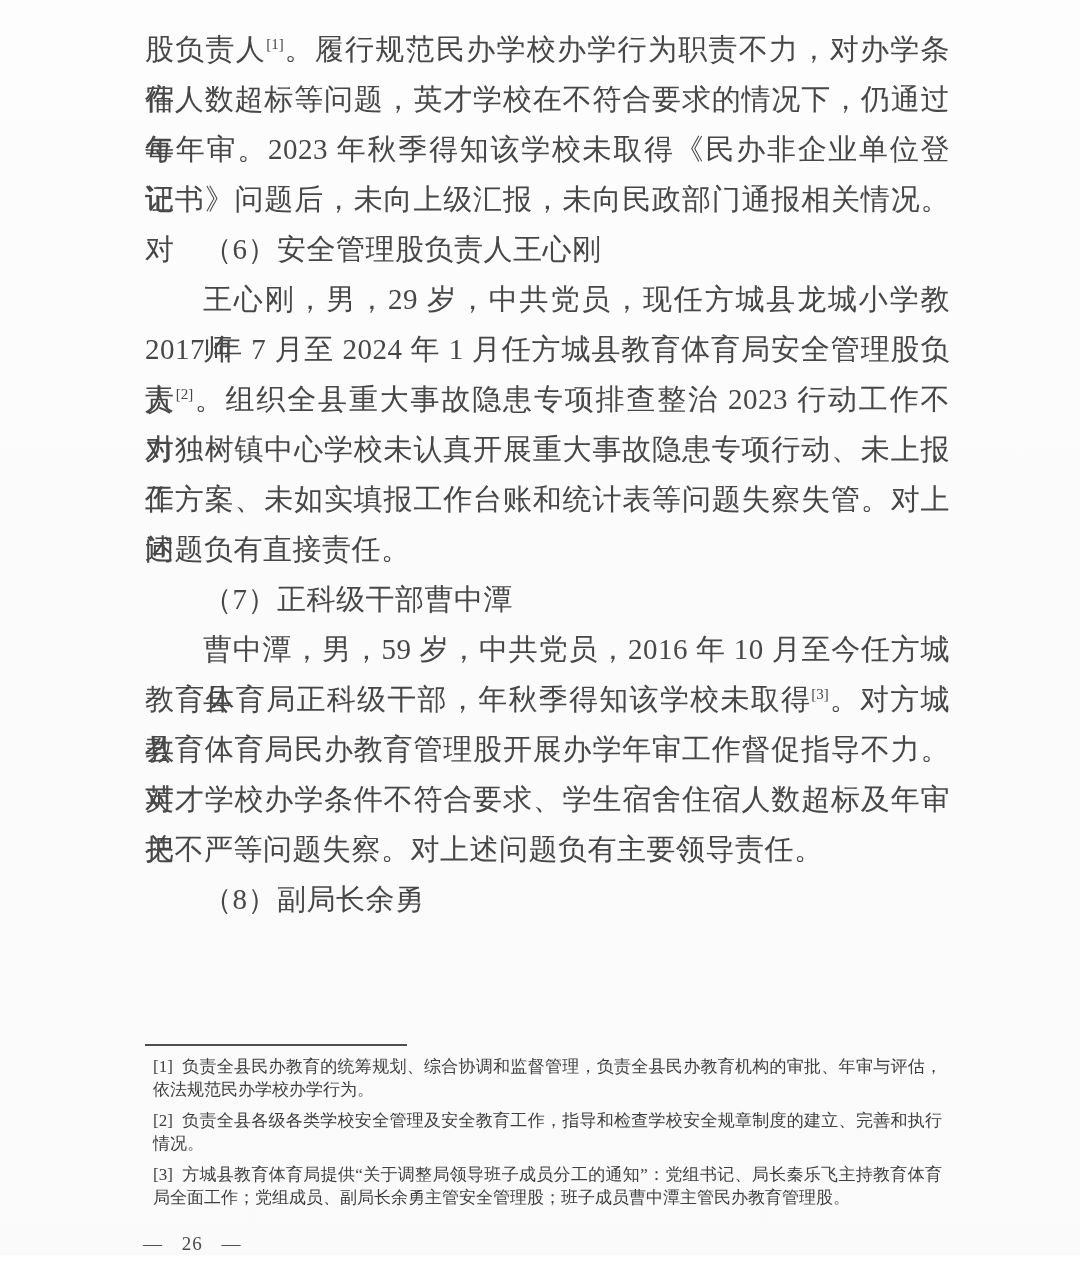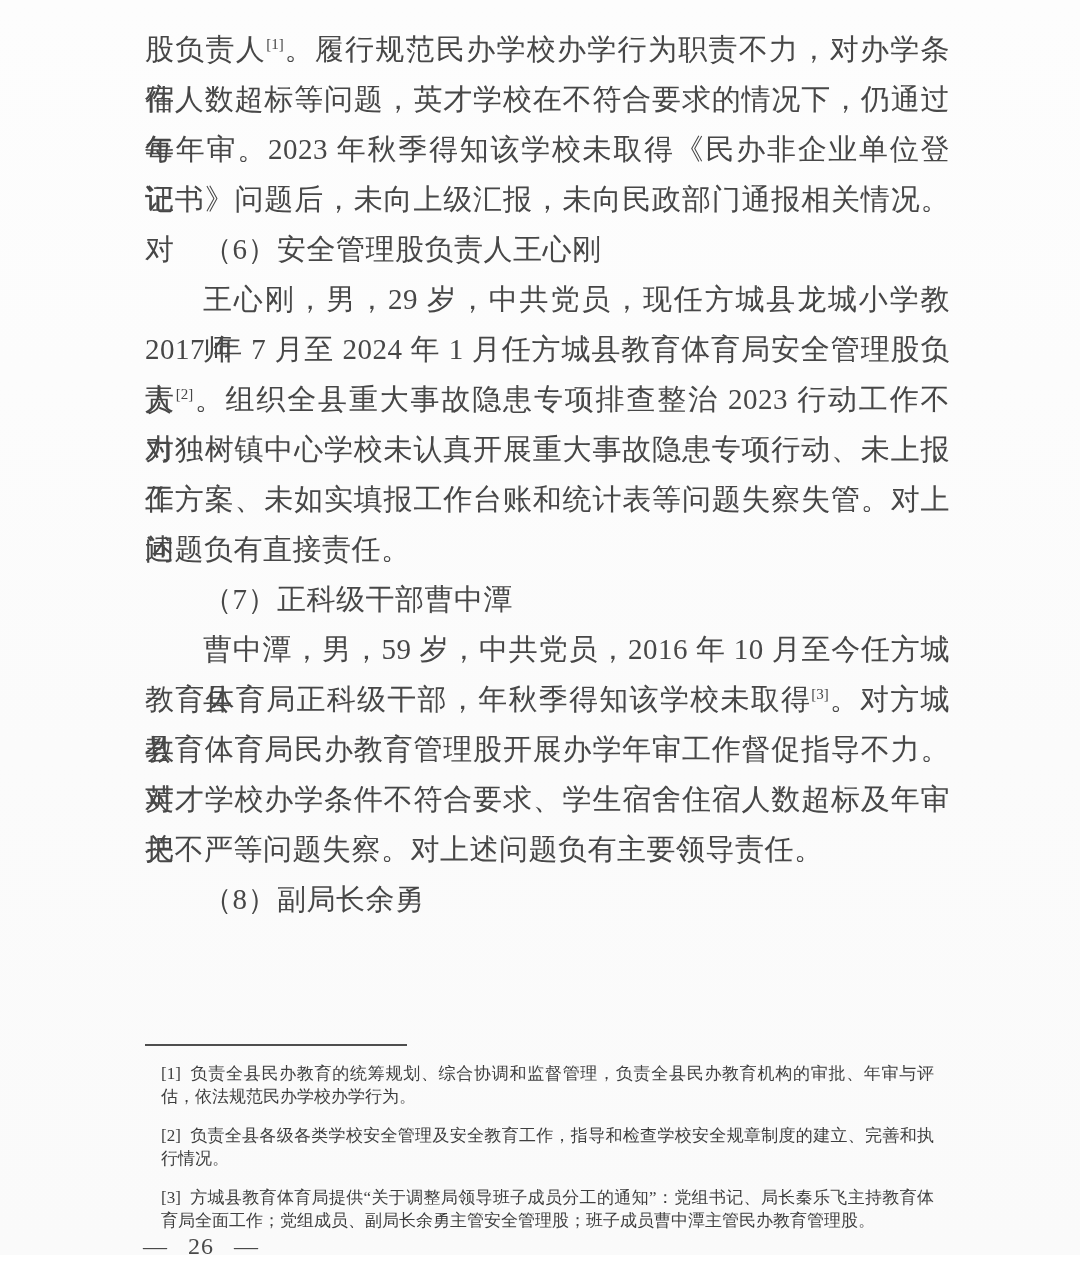--- a/index.html
+++ b/index.html
@@ -56,31 +56,31 @@
     line-height: 23px;
     color: #3e3e3e;
   }
   .fn-divider {
     width: 262px;
     height: 0;
     border-top: 2px solid #4e4e4e;
     margin-bottom: 9px;
   }
   .fn {
-    margin: 16px;
+    margin: 8px;
     text-align: justify;
     text-justify: inter-character;
   }
   .fn-marker { margin-right: 9px; }
   
   .page-number {
     position: absolute;
     left: 143px;
     top: 1233px;
-    font-size: 24px;
+    font-size: 19px;
     color: #4a4a4a;
     word-spacing: 13px;
     letter-spacing: 1px;
   }
 </style>
 </head>
 <body>
 
 <div class="page">
 

